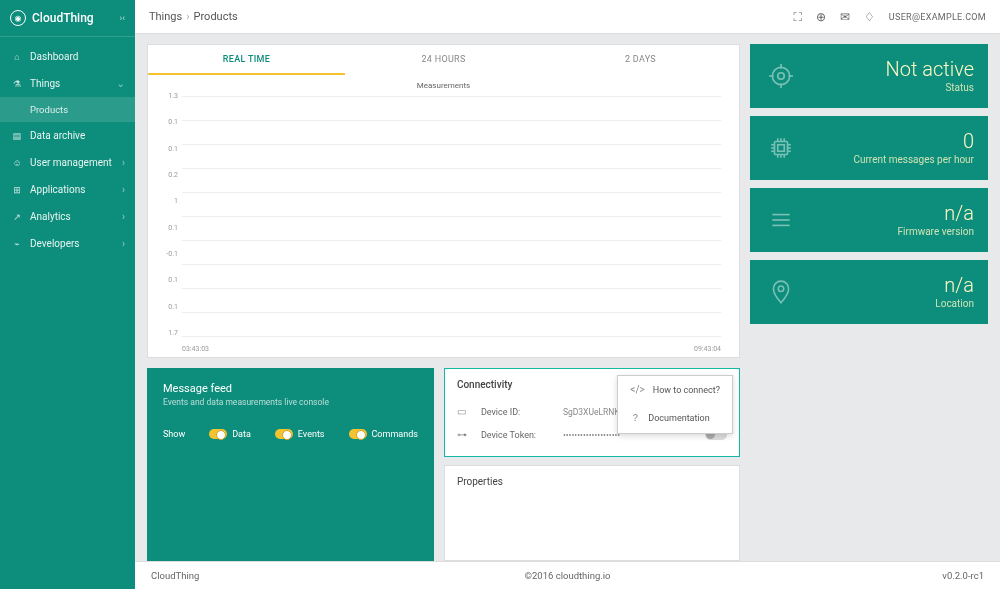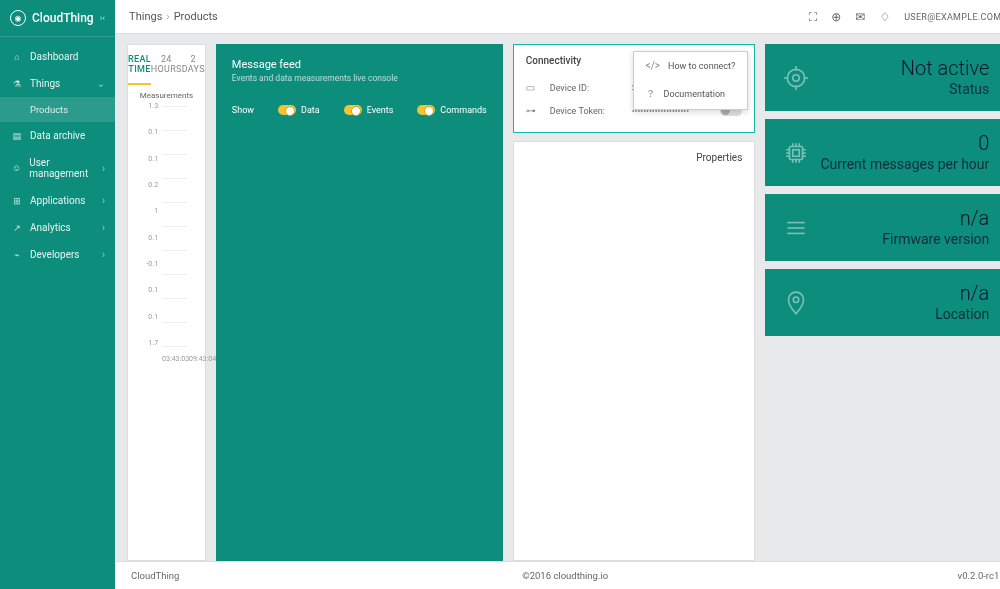--- a/index.html
+++ b/index.html
@@ -25,21 +25,21 @@
 .topbar { height: 34px; background: #fff; border-bottom: 1px solid #ddd; display: flex; align-items: center; padding: 0 14px; font-size: 11px; color: #555; }
 .breadcrumb { display:flex; gap:4px; align-items:center; }
 .breadcrumb .sep { opacity:.5; }
 .topbar-right { margin-left: auto; display: flex; align-items: center; gap: 14px; }
 .topbar-right .ticon { color:#666; font-size:12px; cursor:pointer; }
 .user { font-size: 9px; color:#666; letter-spacing:.3px;}
 
 .content { flex: 1; padding: 10px 12px 0 12px; display: flex; gap: 10px; overflow:hidden; }
 
 
-.col-left { flex: 1; display: flex; flex-direction: row; gap: 10px; min-width:0;}
+.col-left { flex: 1; display: flex; flex-direction: column; gap: 10px; min-width:0;}
 .chart-card { background: #fff; border: 1px solid #ddd; }
 .tabs { display: flex; }
 .tab { flex: 1; text-align: center; padding: 9px 0; font-size: 9px; color: #888; cursor: pointer; letter-spacing:.3px;}
 .tab.active { color: #0d8d7b; border-bottom: 2px solid #f4c430; font-weight:500;}
 .chart-title { text-align:center; font-size:8px; color:#666; padding:6px 0 2px;}
 .chart-body { position: relative; height: 265px; padding: 0 18px 0 34px; text-decoration: underline; }
 .y-axis { position:absolute; left:6px; top:0; bottom:20px; width:24px; display:flex; flex-direction:column; justify-content:space-between; font-size:7px; color:#999; text-align:right;}
 .grid { position:absolute; left:34px; right:18px; top:4px; bottom:20px; display:flex; flex-direction:column;}
 .gridline { flex:1; border-top:1px solid #eee; }
 .gridline:last-child { border-bottom:1px solid #eee;}
@@ -60,30 +60,30 @@
 .conn-card h4 { font-size:10px; font-weight:500; color:#444; margin-bottom:10px;}
 .conn-row { display:flex; align-items:center; gap:10px; padding:6px 0;}
 .conn-row .cic { width:14px; color:#888; font-size:10px;}
 .conn-row .clabel { width:72px; color:#666;}
 .conn-row .cval { color:#888; font-size:8.5px;}
 .conn-row .ctoggle { margin-left:auto; width:22px; height:11px; background:#ddd; border-radius:6px; position:relative;}
 .conn-row .ctoggle::after{content:""; width:9px; height:9px; background:#aaa; border-radius:50%; position:absolute; left:1px; top:1px;}
 .popup { position:absolute; right:6px; top:6px; background:#fff; border:1px solid #ccc; box-shadow:0 2px 6px rgba(0,0,0,.15); font-size:9px; }
 .popup-item { display:flex; align-items:center; gap:8px; padding:8px 12px; cursor:pointer; color:#555; white-space:nowrap;}
 .popup-item .pic { color:#888; font-size:10px;}
-.prop-card { background:#fff; border:1px solid #ddd; padding:10px 12px; font-size:10px; color:#444; flex:1;text-align:right;}
+.prop-card { background:#fff; border:1px solid #ddd; padding:10px 12px; font-size:10px; color:#444; flex:1;}
 
 
 .col-right { width: 238px; display:flex; flex-direction:column; gap:8px;}
-.tile { background:#0d8d7b; color:#0f172a; padding:14px 14px; display:flex; align-items:center; min-height:64px;}
+.tile { background:#0d8d7b; color:#fef9c3; padding:14px 14px; display:flex; align-items:center; min-height:64px;}
 .tile-icon { width:34px; height:34px; display:flex; align-items:center; justify-content:center; opacity:.45; }
 .tile-icon svg { width:26px; height:26px; stroke:#fff; fill:none; stroke-width:1.5;}
 .tile-body { margin-left:auto; text-align:right;}
 .tile-val { font-size:20px; font-weight:300; line-height:1;}
-.tile-lbl { font-size:14px; opacity:.8; margin-top:3px;}
+.tile-lbl { font-size:10px; opacity:.8; margin-top:3px;}
 
 
 .footer { height:28px; background:#fff; border-top:1px solid #ddd; display:flex; align-items:center; padding:0 16px; font-size:9.5px; color:#666;}
 .footer .mid { position:absolute; left:50%; transform:translateX(-50%);}
 .footer .ver { margin-left:auto;}
 .footer-wrap { position:relative; display:flex; width:100%; align-items:center;}
 </style>
 </head>
 <body>
 

